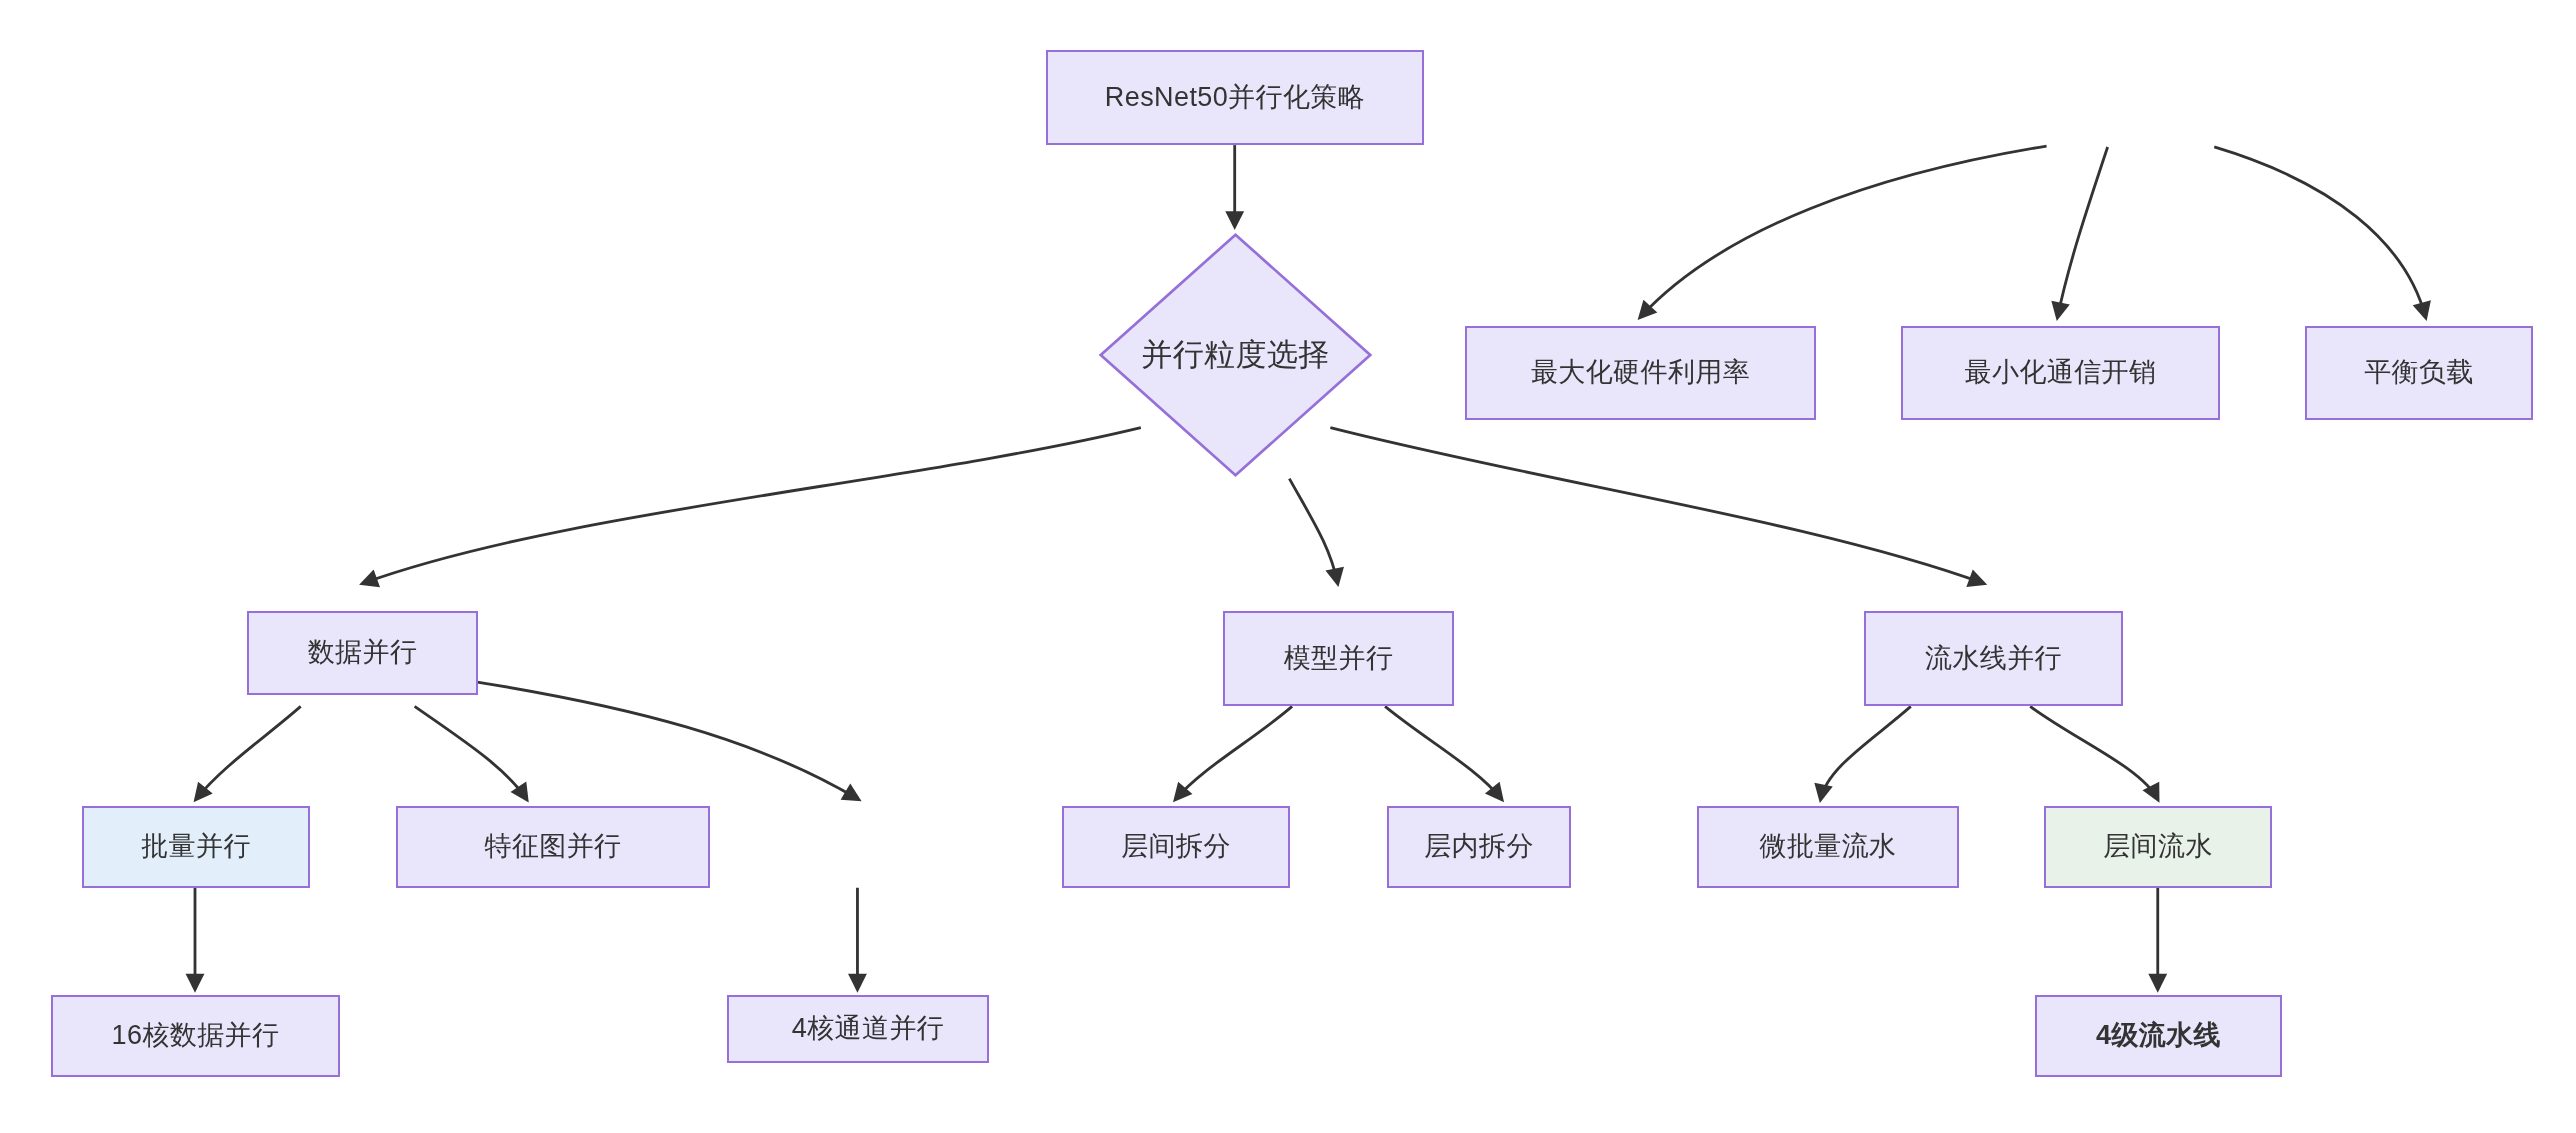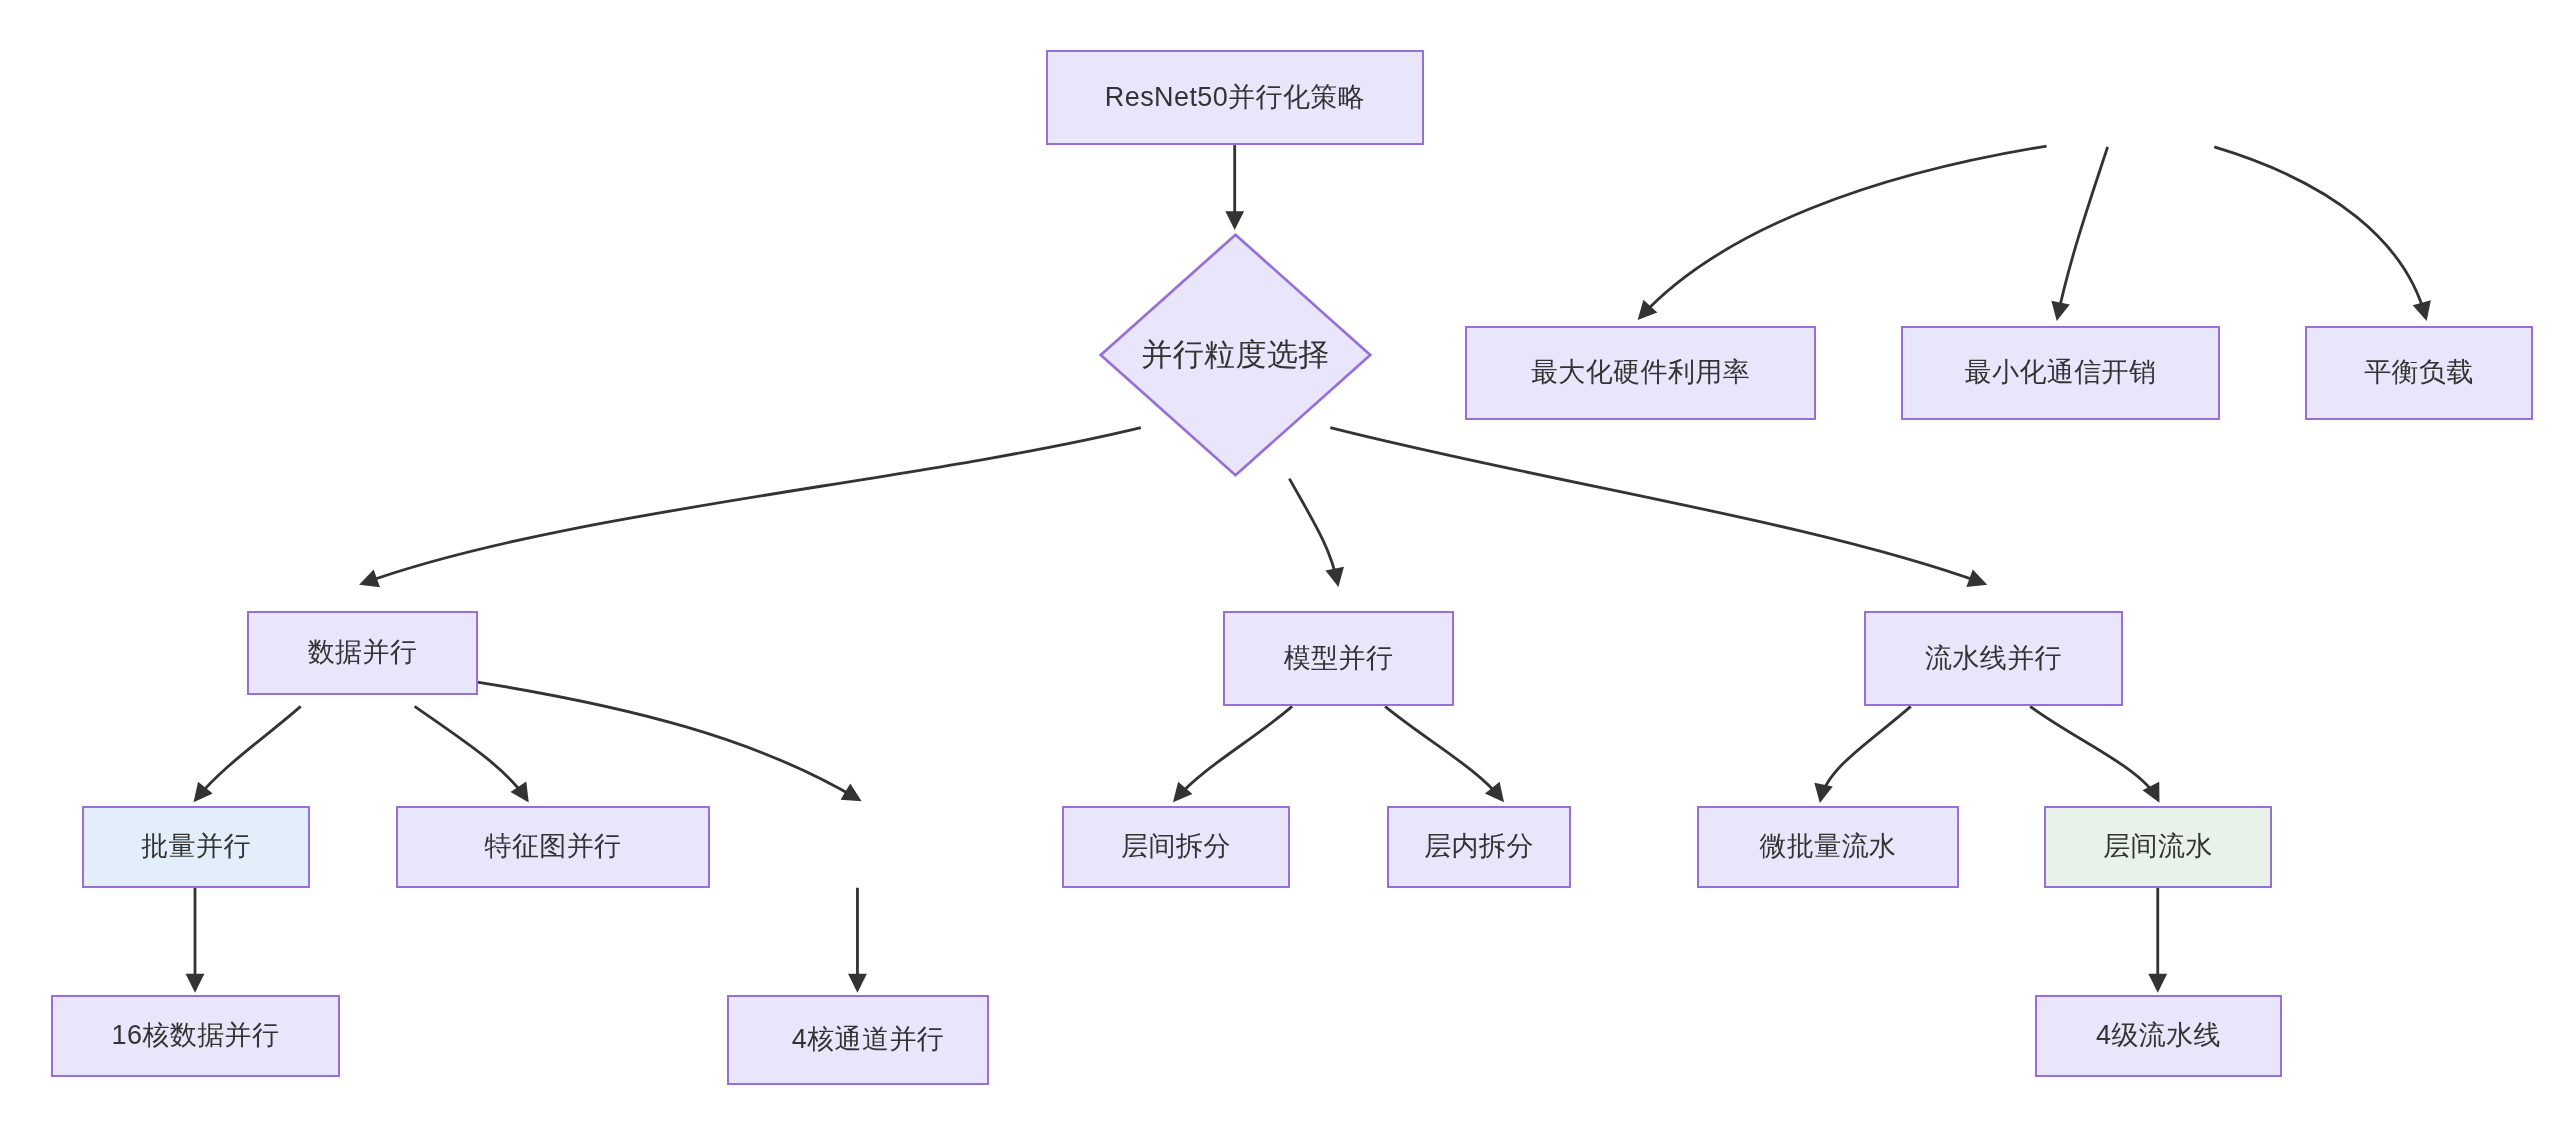--- a/index.html
+++ b/index.html
@@ -179,22 +179,22 @@
   </div>
 
   <div class="node fill-green" style="left:2044px; top:806px; width:228px; height:82px;">
     <span>层间流水</span>
   </div>
 
   <div class="node fill-purple" style="left:51px; top:995px; width:289px; height:82px;">
     <span>16核数据并行</span>
   </div>
 
-  <div class="node fill-purple" style="left:727px; top:995px; width:262px; height:90px;padding-left:20px;">
+  <div class="node fill-purple" style="left:727px; top:995px; width:262px; height:68px;padding-left:20px;">
     <span>4核通道并行</span>
   </div>
 
-  <div class="node fill-purple" style="left:2035px; top:995px; width:247px; height:82px;">
+  <div class="node fill-purple" style="left:2035px; top:995px; width:247px; height:82px;font-weight:bold;">
     <span>4级流水线</span>
   </div>
 
 </div>
 
 
 </body></html>

